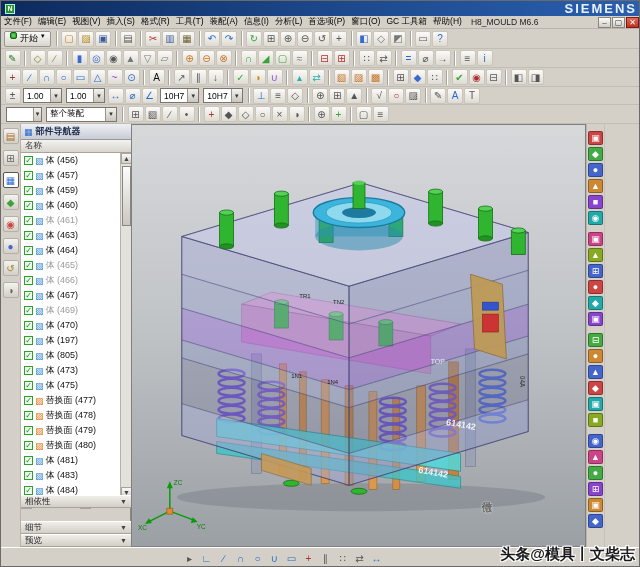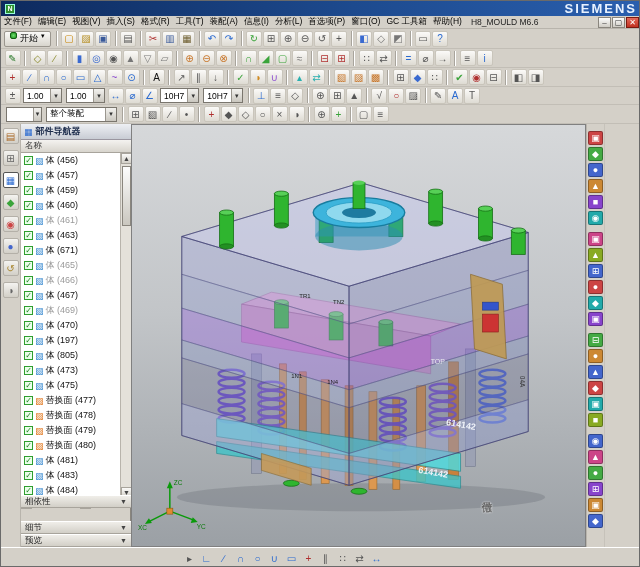--- a/index.html
+++ b/index.html
@@ -366,21 +366,21 @@
               <span class="tlabel">体 (461)</span>
             </div>
             <div class="trow">
               <span class="chk">✓</span>
               <span class="nico" style="color: rgb(58, 138, 208);">▧</span>
               <span class="tlabel">体 (463)</span>
             </div>
             <div class="trow">
               <span class="chk">✓</span>
               <span class="nico" style="color: rgb(58, 138, 208);">▧</span>
-              <span class="tlabel">体 (671)</span>
+              <span class="tlabel">体 (464)</span>
             </div>
             <div class="trow dim">
               <span class="chk">✓</span>
               <span class="nico" style="color: rgb(58, 138, 208);">▧</span>
               <span class="tlabel">体 (465)</span>
             </div>
             <div class="trow dim">
               <span class="chk">✓</span>
               <span class="nico" style="color: rgb(58, 138, 208);">▧</span>
               <span class="tlabel">体 (466)</span>
@@ -698,14 +698,15 @@
         <span class="tbi" style="color: rgb(42, 106, 208);">▭</span>
         <span class="tbi" style="color: rgb(176, 48, 48);">+</span>
         <span class="tbi" style="color: rgb(85, 85, 85);">∥</span>
         <span class="tbi" style="color: rgb(85, 85, 85);">∷</span>
         <span class="tbi" style="color: rgb(85, 85, 85);">⇄</span>
         <span class="tbi" style="color: rgb(42, 106, 208);">↔</span>
       </span>
   </div>
 
   <div class="wechat">微信号</div>
+  <div class="watermark">头条@模具丨文柴志</div>
 
 </div>
 
 </body></html>

